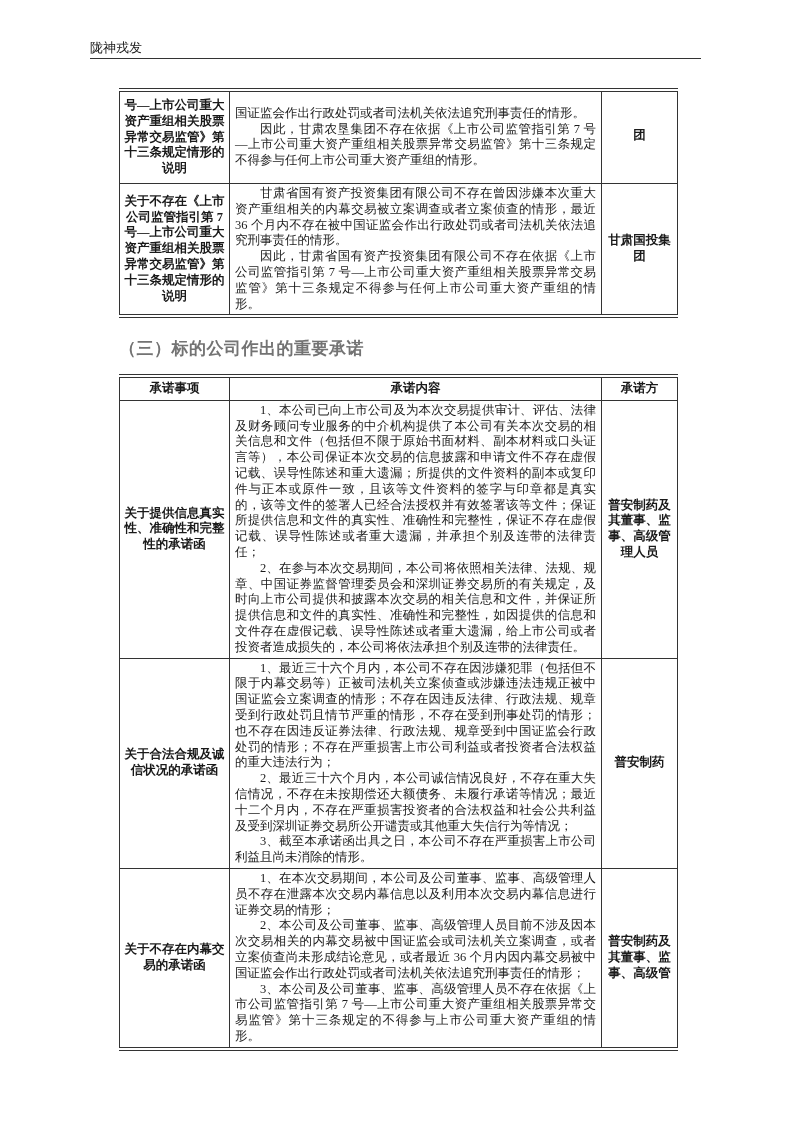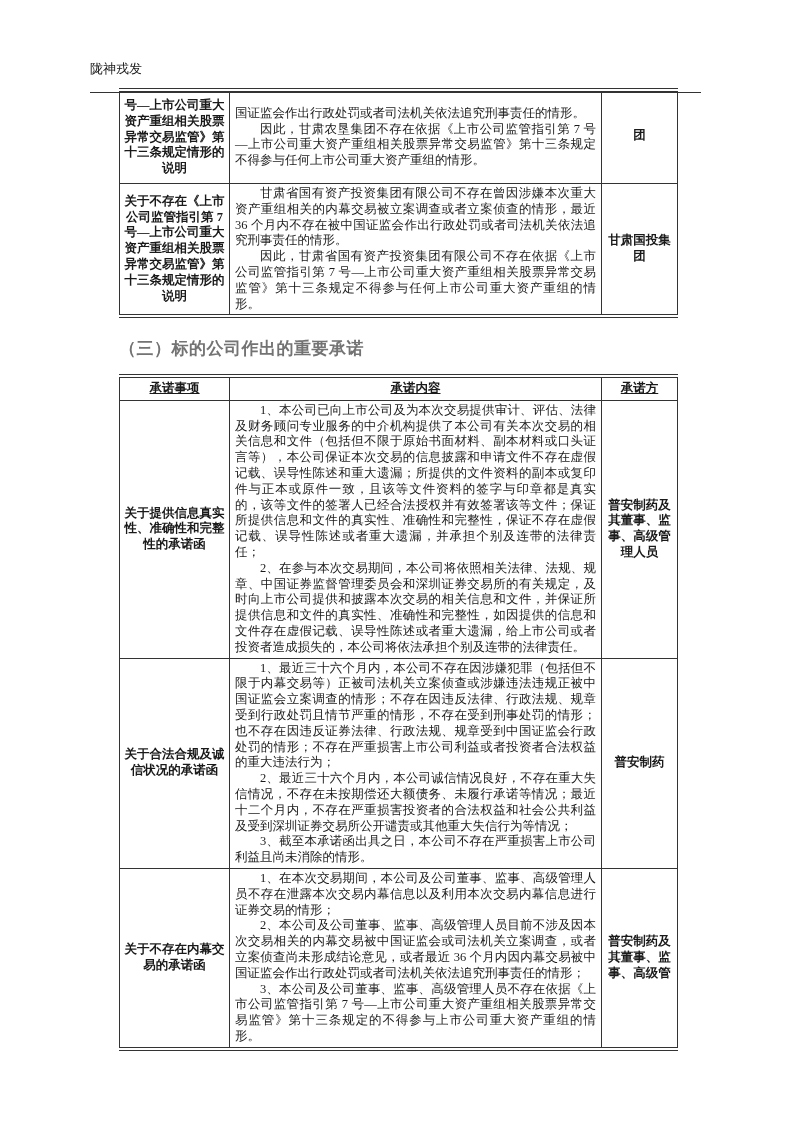--- a/index.html
+++ b/index.html
@@ -9,28 +9,28 @@
     width: 793px;
     height: 1122px;
     background: #ffffff;
     overflow: hidden;
     color: #1a1a1a;
     font-family: "Liberation Serif", "DejaVu Serif", serif;
   }
   
   .header {
     position: absolute;
-    top: 60px;
+    top: 39px;
     left: 90px;
     width: 611px;
     display: flex;
     justify-content: space-between;
     align-items: flex-end;
     font-size: 13px;
-    padding-bottom: 14px;
+    padding-bottom: 1px;
     border-bottom: 1px solid #333;
   }
   
   .content {
     position: absolute;
     top: 88px;
     left: 119px;
     width: 558px;
   }
   table.doc-table {
@@ -62,21 +62,20 @@
     padding: 2px 5px;
   }
   td.cell-content p { margin: 0; text-indent: 2em; }
   td.cell-content p.noindent { text-indent: 0; }
   td.v-top { vertical-align: top; padding-top: 2px; }
   table.doc-table thead th {
     font-weight: bold;
     text-align: center;
     height: 24px;
     padding: 2px 4px;
-    text-decoration: underline;
   }
   
   h2.section-title {
     margin: 19px 0 14px 0;
     font-family: "Liberation Sans", "DejaVu Sans", sans-serif;
     font-weight: bold;
     font-size: 17px;
     letter-spacing: 0.5px;
     color: #737373;
   }

